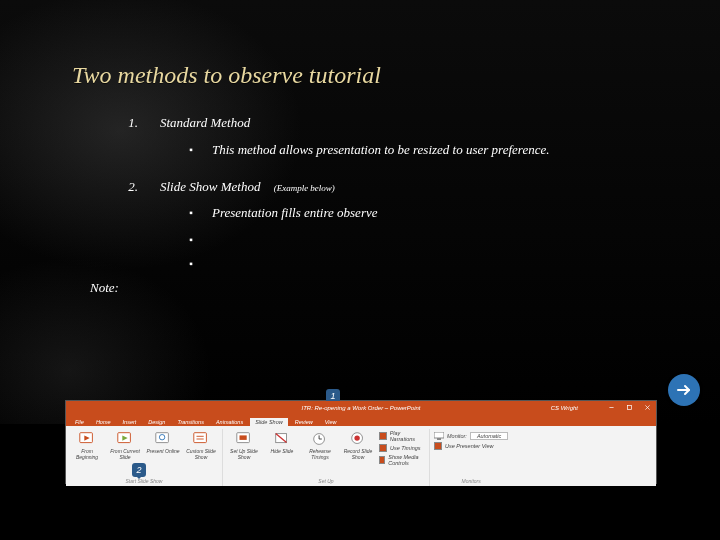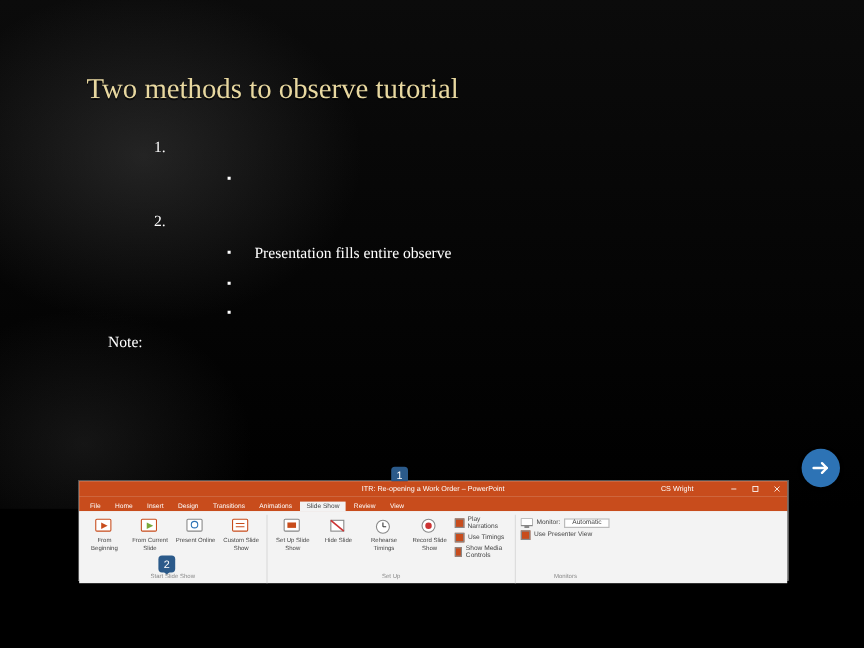--- a/index.html
+++ b/index.html
@@ -1,20 +1,21 @@
 <!DOCTYPE html>
 <html><head>
 <meta charset="utf-8">
 <style>
   html,body{margin:0;padding:0;width:720px;height:540px;overflow:hidden;background:#000;font-family:Georgia,'Times New Roman',serif;color:#fff;}
   .slide{position:relative;width:720px;height:424px;
     background:
       radial-gradient(ellipse 260px 200px at 120px 130px, rgba(120,120,120,0.25), transparent 70%),
       radial-gradient(ellipse 200px 160px at 70px 370px, rgba(100,100,100,0.20), transparent 70%),
       linear-gradient(#0b0b0b,#000);
+    font-style: italic;
   }
   .title{position:absolute;left:72px;top:62px;font-size:24px;color:#e8d8a0;font-weight:normal;text-shadow:0 1px 0 rgba(0,0,0,0.6);}
   .body{position:absolute;left:120px;top:105px;right:60px;font-size:13px;line-height:1.6;}
   .numitem{display:flex;gap:22px;margin-top:8px;}
   .num{width:18px;text-align:right;}
   .sub{margin-left:68px;display:flex;gap:18px;margin-top:6px;}
   .sub .marker{width:6px;text-align:center;font-size:10px;padding-top:2px;}
   .inline-note{font-size:9px;vertical-align:baseline;margin-left:10px;}
   .noterow{display:flex;gap:30px;margin-top:6px;margin-left:-30px;}
   .notelabel{width:52px;}
@@ -51,27 +52,33 @@
 <body>
 
 <div class="slide">
 
   <div class="title">Two methods to observe tutorial</div>
 
   <div class="body">
 
     <div class="numitem">
       <span class="num">1.</span>
-    </div>
-    <div class="sub">
-      <span class="marker">▪</span>
+      <span>Standard Method</span>
+    </div>
+    <div class="sub">
+      <span class="marker">▪</span>
+      <span>This method allows presentation to be resized  to user preference.</span>
     </div>
 
     <div class="numitem" style="margin-top:16px">
       <span class="num">2.</span>
+      <span>
+        <span>Slide Show Method</span>
+        <span class="inline-note">(Example below)</span>
+      </span>
     </div>
     <div class="sub">
       <span class="marker">▪</span>
       <span>Presentation fills entire observe</span>
     </div>
     <div class="sub">
       <span class="marker">▪</span>
     </div>
     <div class="sub">
       <span class="marker">▪</span>

